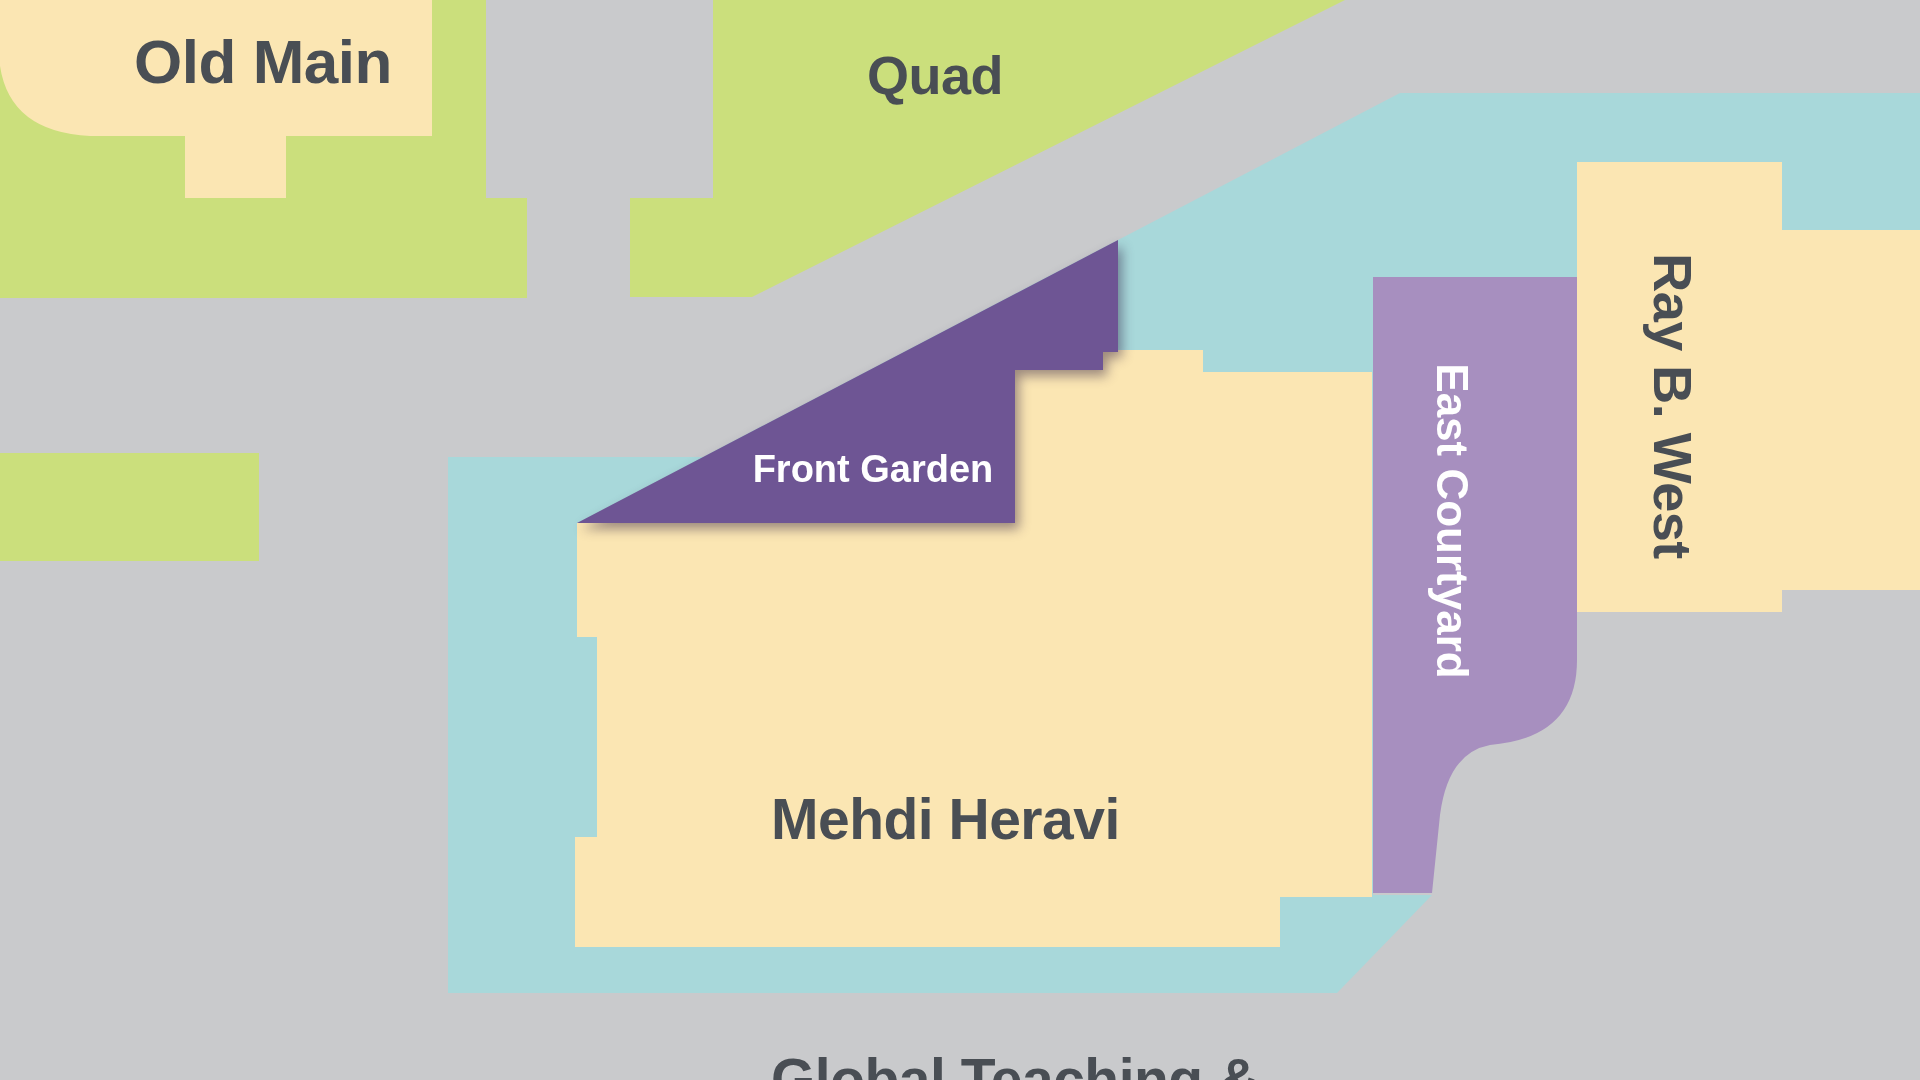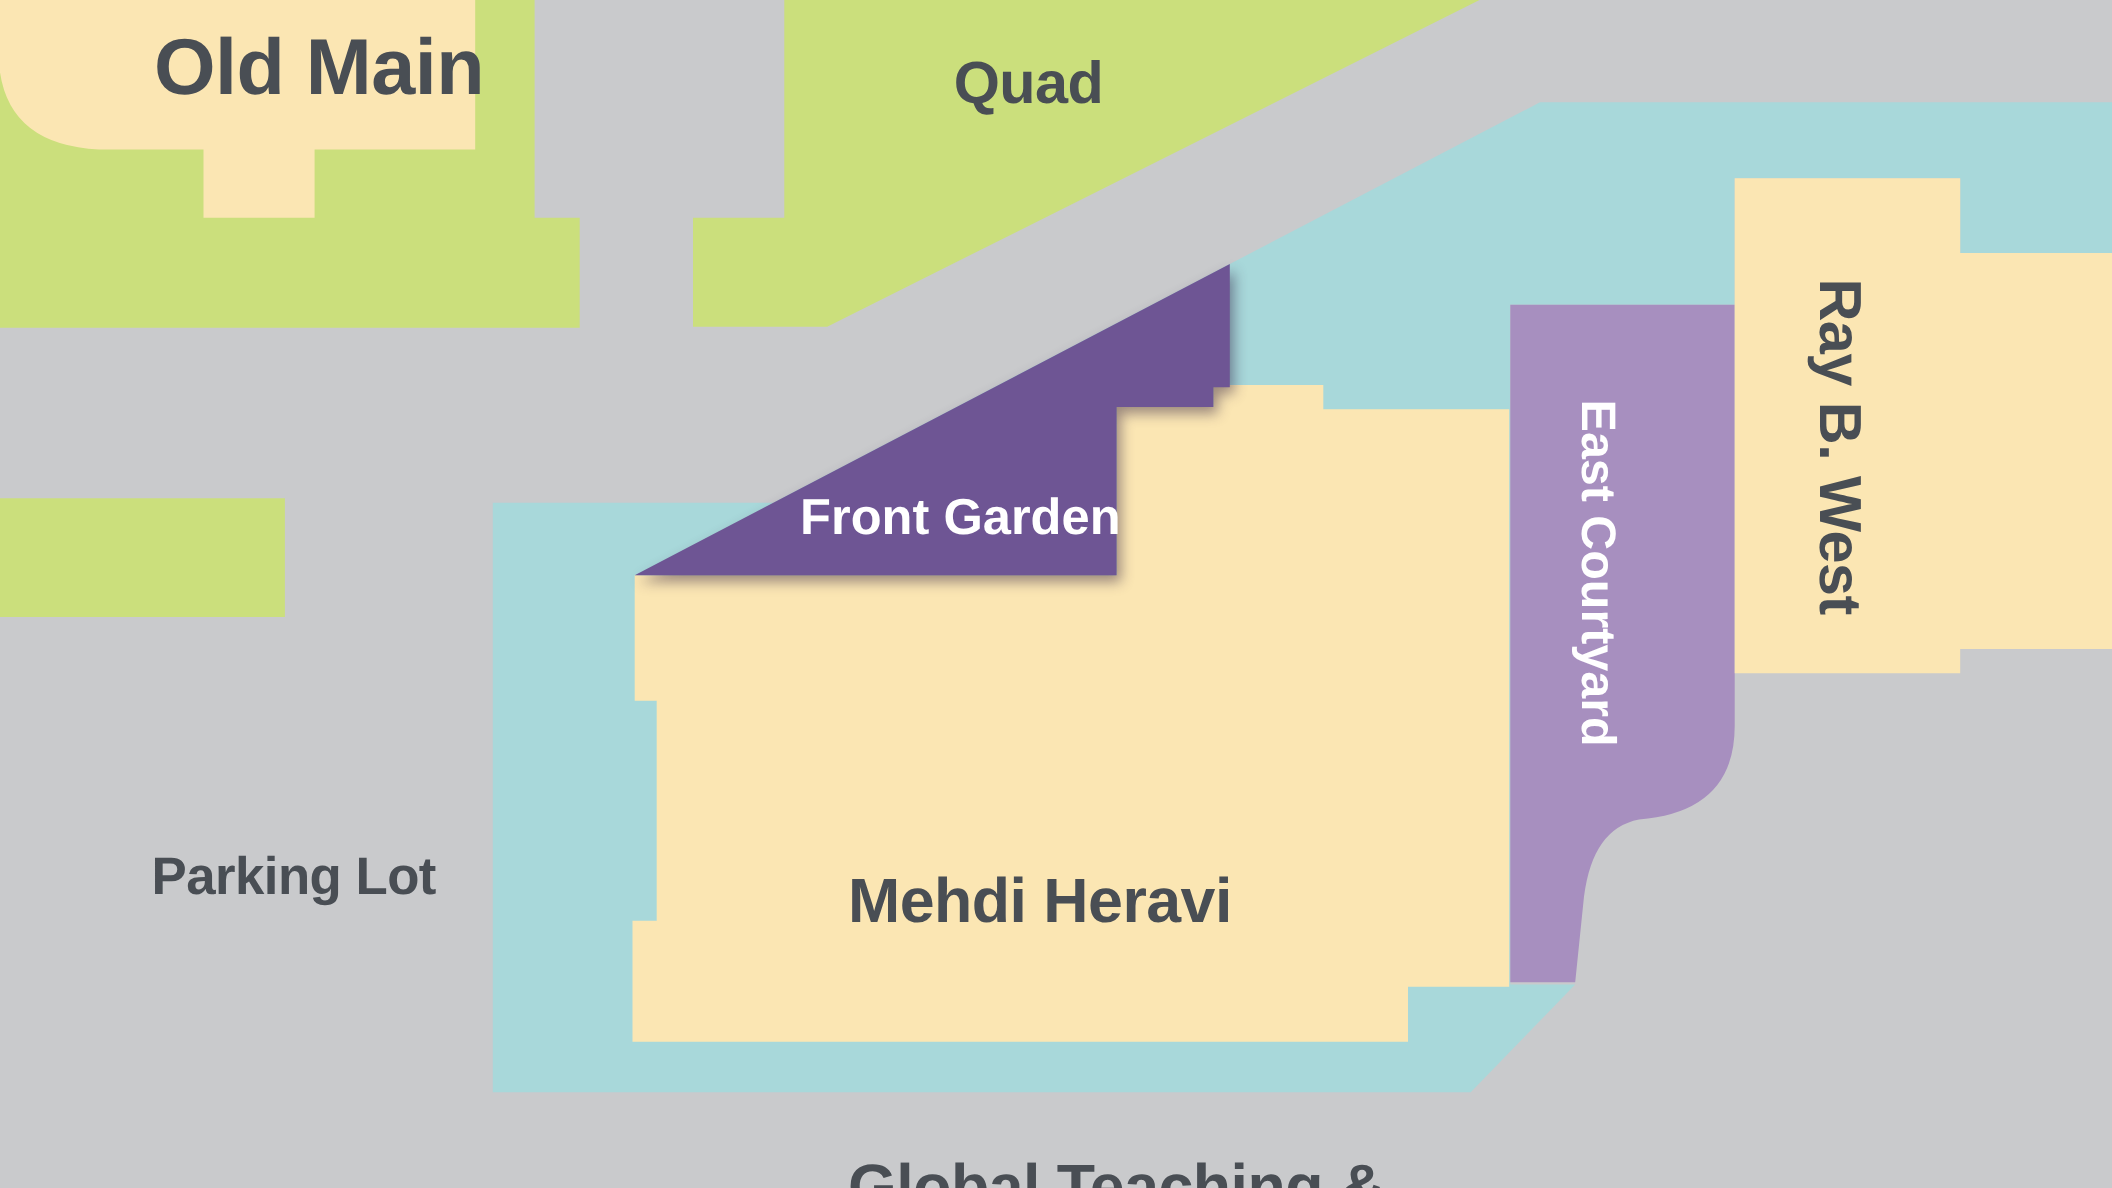--- a/index.html
+++ b/index.html
@@ -14,23 +14,23 @@
   .building{fill:var(--building,#FBE6B3);}
   .garden{fill:var(--garden,#6E5594);filter:drop-shadow(4px 6px 6px rgba(40,25,60,0.45));}
   .courtyard{fill:var(--courtyard,#A78FBF);}
   .map-label{
     position:absolute;font-weight:bold;color:var(--ink,#494E54);
     white-space:pre;letter-spacing:-0.5px;line-height:1.1;
   }
   .centered{transform:translate(-50%,-50%);}
   .rot90{transform:translate(-50%,-50%) rotate(90deg);}
   .light{color:var(--label_light,#FFFFFF);}
-  #label-old-main{left:263px;top:62px;font-size:72px;margin-left:27px;}
+  #label-old-main{left:263px;top:62px;font-size:62px;}
   #label-quad{left:935px;top:57px;font-size:54px;margin-top:19px;}
-  #label-front-garden{left:873px;top:470px;font-size:46px;letter-spacing:0;}
+  #label-front-garden{left:873px;top:470px;font-size:38px;letter-spacing:0;}
   #label-gtlc{left:771px;top:603px;font-size:57px;line-height:1.52;}
   #label-parking{left:267px;top:798px;font-size:48px;}
   #label-courtyard{left:1452px;top:521px;font-size:44px;letter-spacing:0;}
   #label-rbw{left:1672px;top:406px;font-size:54px;}
 </style>
 </head>
 <body>
 
 <div id="stage">
 
@@ -58,18 +58,17 @@
   <div id="label-quad" class="map-label centered">Quad</div>
 
   <div id="label-front-garden" class="map-label centered light">Front Garden</div>
 
   <div id="label-gtlc" class="map-label">
     <div>Mehdi Heravi</div>
     <div>Global Teaching &amp;</div>
     
   </div>
 
-  <div id="label-parking" class="map-label centered">Parking Lot</div>
 
   <div id="label-courtyard" class="map-label rot90 light">East Courtyard</div>
 
   <div id="label-rbw" class="map-label rot90">Ray B. West</div>
 </div>
 
 </body></html>

